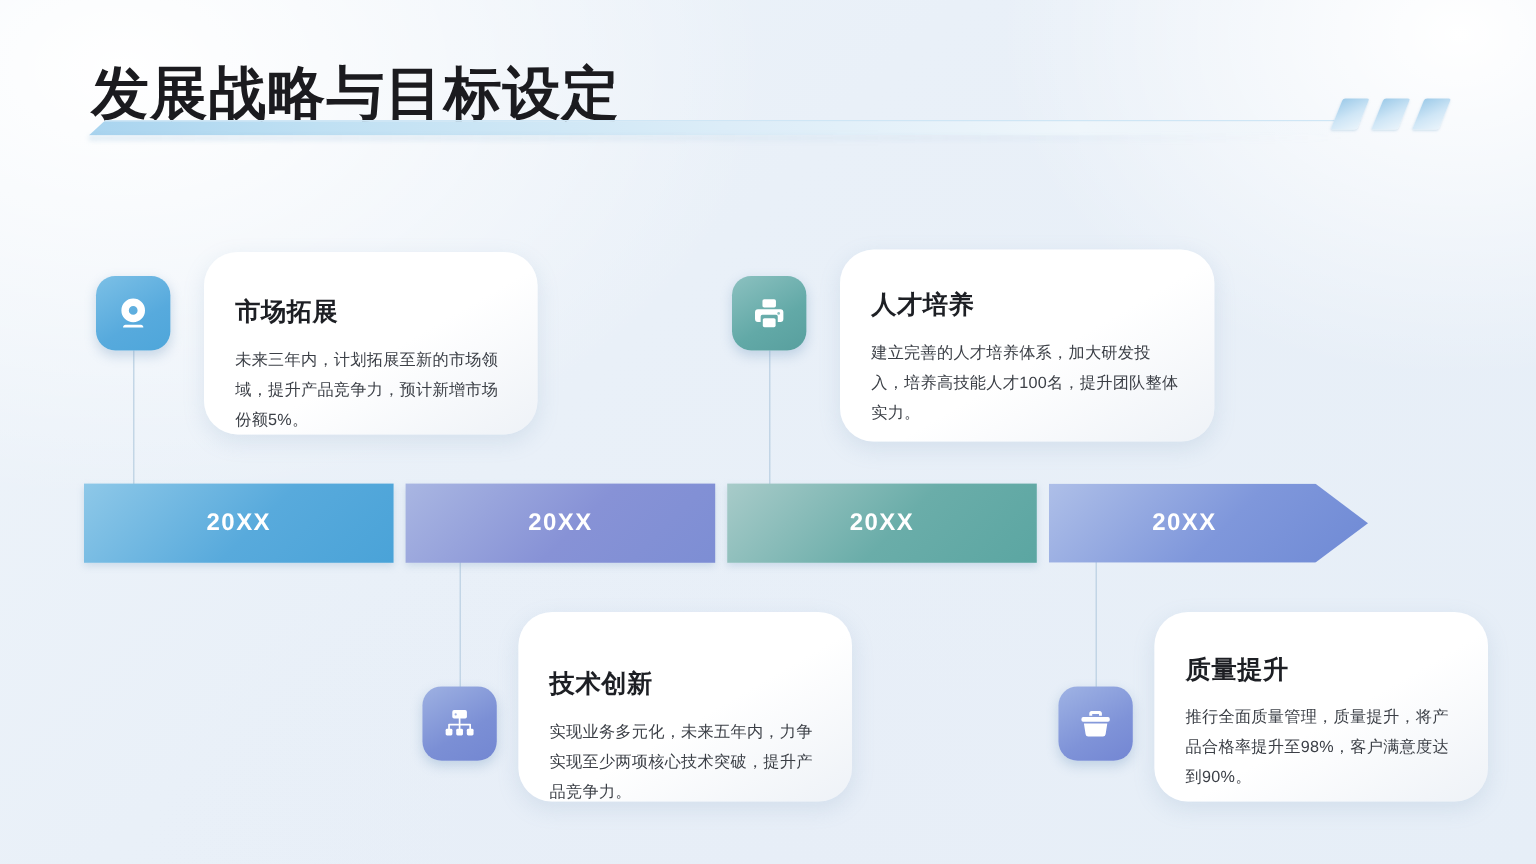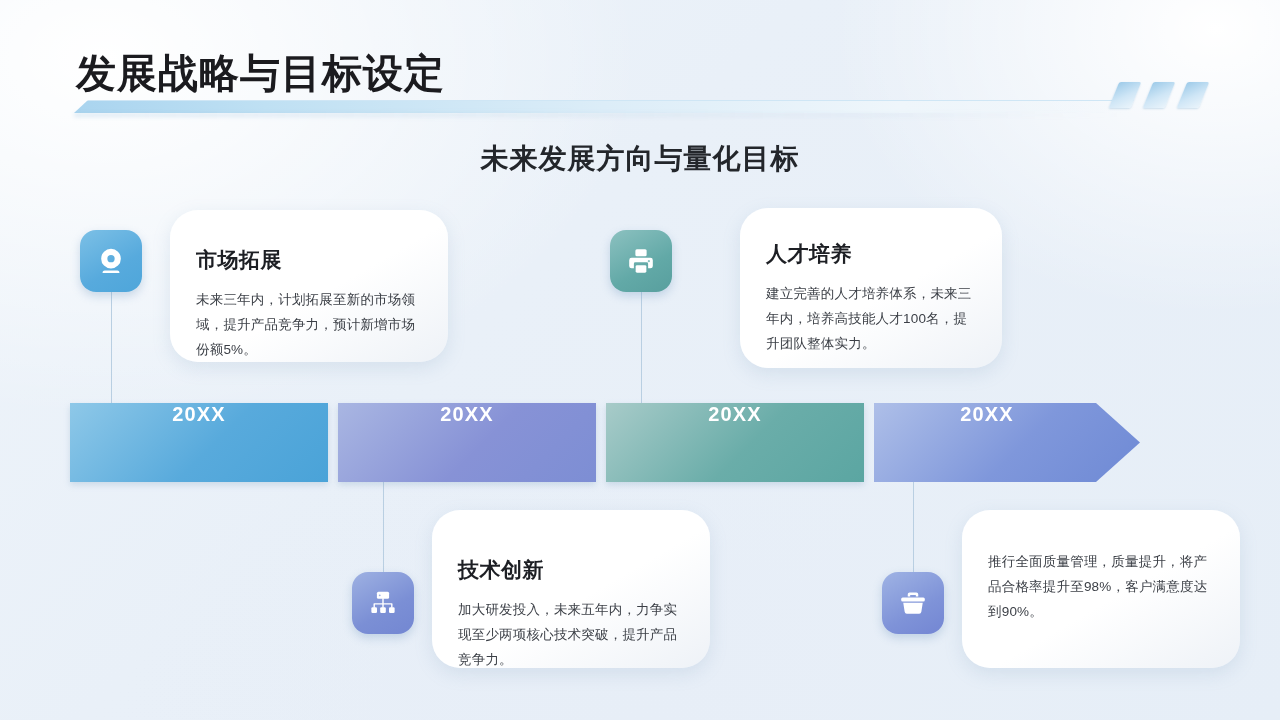--- a/index.html
+++ b/index.html
@@ -11,21 +11,21 @@
       radial-gradient(ellipse 700px 520px at 95% 4%, #ffffff 0%, rgba(255,255,255,0) 55%),
       radial-gradient(ellipse 800px 500px at 50% 100%, #e7eef7 0%, rgba(231,238,247,0) 65%),
       linear-gradient(135deg, #eef4fa 0%, #e9f0f8 40%, #e6eef7 100%);
     position:relative;
   }
   .slide { position:absolute; inset:0; }
 
   
   .page-title{
     position:absolute; left:76px; top:46px;
-    font-size:40px; font-weight:bold; letter-spacing:1px;
+    font-size:48px; font-weight:bold; letter-spacing:1px;
     color:#1b1b1f; white-space:nowrap;
   }
   .title-rule-wrap{ position:absolute; left:60px; top:98px; width:1160px; height:22px; }
   .title-rule{
     position:absolute; left:14px; top:2px; width:1060px; height:13px;
     background:linear-gradient(90deg,#a9d4ef 0%,#bfe0f3 18%,#dcedf8 50%,#eff6fb 78%,rgba(240,247,252,0) 100%);
     clip-path:polygon(14px 0, 100% 0, 100% 100%, 0 100%);
     border-top:1px solid #cfe6f5;
   }
   .title-rule-shadow{
@@ -46,22 +46,22 @@
   .chev.c3{ left:68px; }
 
   .sub-title{
     position:absolute; top:140px; left:0; width:1280px; text-align:center;
     font-size:28px; font-weight:bold; color:#23262b; letter-spacing:1px;
   }
 
   
   .timeline{ position:absolute; left:70px; top:403px; width:1070px; height:66px; }
   .seg{
-    position:absolute; top:0; height:79px;
-    display:flex; align-items:flex-start; justify-content:center;
+    position:absolute; top:0; height:66px;
+    display:flex; align-items:center; justify-content:center;
     color:#ffffff; font-size:20px; font-weight:bold; letter-spacing:1.2px;
     box-shadow:0 3px 6px rgba(125,160,195,.28);
   }
   .seg.s1{ left:0;   width:258px; background:linear-gradient(135deg,#8ec8e8 0%,#58aadc 55%,#4aa3d8 100%); }
   .seg.s2{ left:268px; width:258px; background:linear-gradient(135deg,#a9b6e2 0%,#8792d6 55%,#7d8ed4 100%); }
   .seg.s3{ left:536px; width:258px; background:linear-gradient(135deg,#a8cbc9 0%,#6aada9 55%,#5ba6a2 100%); }
   .seg.s4{
     left:804px; width:266px;
     background:linear-gradient(135deg,#aebfe8 0%,#7f97db 55%,#6f8ad5 100%);
     clip-path:polygon(0 0, 222px 0, 266px 50%, 222px 100%, 0 100%);
@@ -84,21 +84,21 @@
   .icon-tile svg{ display:block; }
 
   
   .card{
     position:absolute; border-radius:28px;
     background:linear-gradient(150deg,#ffffff 0%,#ffffff 55%,#eef2f7 100%);
     box-shadow:0 6px 18px rgba(120,155,190,.18);
     padding:26px 26px 22px 26px;
   }
   .card.k1{ left:170px; top:210px; width:278px; height:152px; }
-  .card.k2{ left:700px; top:208px; width:262px; height:160px;margin-left:40px; }
+  .card.k2{ left:700px; top:208px; width:312px; height:160px; }
   .card.k3{ left:432px; top:510px; width:278px; height:158px; }
   .card.k4{ left:962px; top:510px; width:278px; height:158px; }
   .card-title{
     font-size:21px; font-weight:bold; color:#1d1f24; letter-spacing:.5px;
   }
   .card.k1 .card-title{ margin-top:10px; }
   .card.k2 .card-title{ margin-top:6px; }
   .card.k3 .card-title{ margin-top:20px; }
   .card.k4 .card-title{ margin-top:8px; }
   .card-body{
@@ -117,21 +117,20 @@
     <div class="title-rule"></div>
     <div class="title-rule-shadow"></div>
   </div>
 
   <div class="chev-group">
     <div class="chev c1"></div>
     <div class="chev c2"></div>
     <div class="chev c3"></div>
   </div>
 
-  <div class="sub-title">未来发展方向与量化目标</div>
 
   <div class="conn" style="left:111px; top:292px; height:112px;"></div>
   <div class="conn" style="left:641px; top:292px; height:112px;"></div>
   <div class="conn" style="left:383px; top:468px; height:105px;"></div>
   <div class="conn" style="left:913px; top:468px; height:105px;"></div>
 
   <div class="timeline">
     <div class="seg s1">
       <span>20XX</span>
     </div>
@@ -190,25 +189,26 @@
     </span>
   </div>
 
   <div class="card k1">
     <div class="card-title">市场拓展</div>
     <div class="card-body">未来三年内，计划拓展至新的市场领域，提升产品竞争力，预计新增市场份额5%。</div>
   </div>
 
   <div class="card k2">
     <div class="card-title">人才培养</div>
-    <div class="card-body">建立完善的人才培养体系，未来三年内，培养高技能人才100名，提升团队整体实力。</div>
+    <div class="card-body">建立完善的人才培养体系，加大研发投入，培养高技能人才100名，提升团队整体实力。</div>
   </div>
 
   <div class="card k3">
     <div class="card-title">技术创新</div>
-    <div class="card-body">加大研发投入，未来五年内，力争实现至少两项核心技术突破，提升产品竞争力。</div>
+    <div class="card-body">实现业务多元化，未来五年内，力争实现至少两项核心技术突破，提升产品竞争力。</div>
   </div>
 
   <div class="card k4">
+    <div class="card-title">质量提升</div>
     <div class="card-body">推行全面质量管理，质量提升，将产品合格率提升至98%，客户满意度达到90%。</div>
   </div>
 
 </div>
 
 </body></html>

